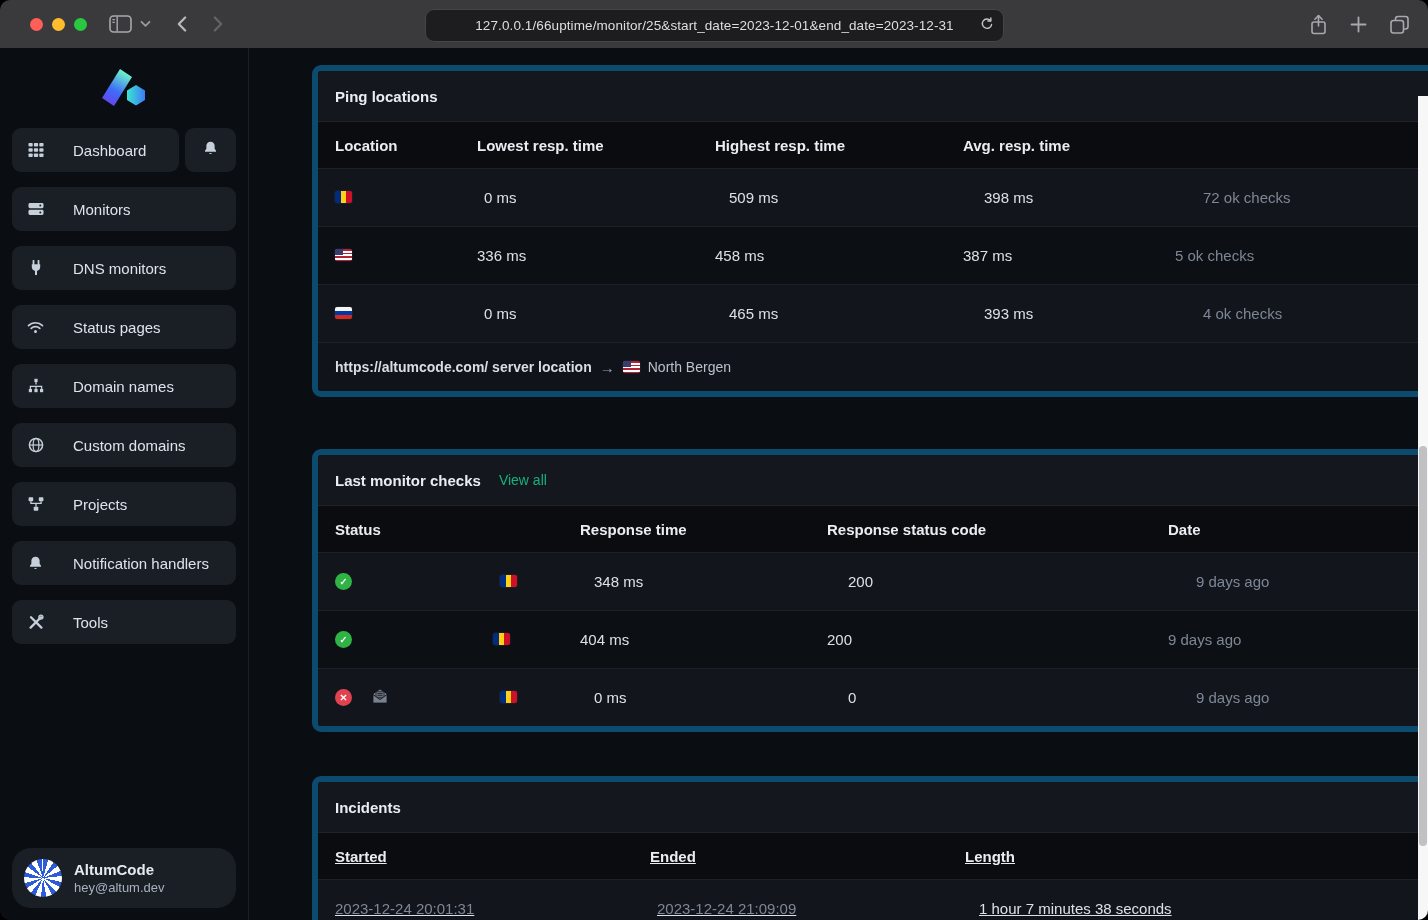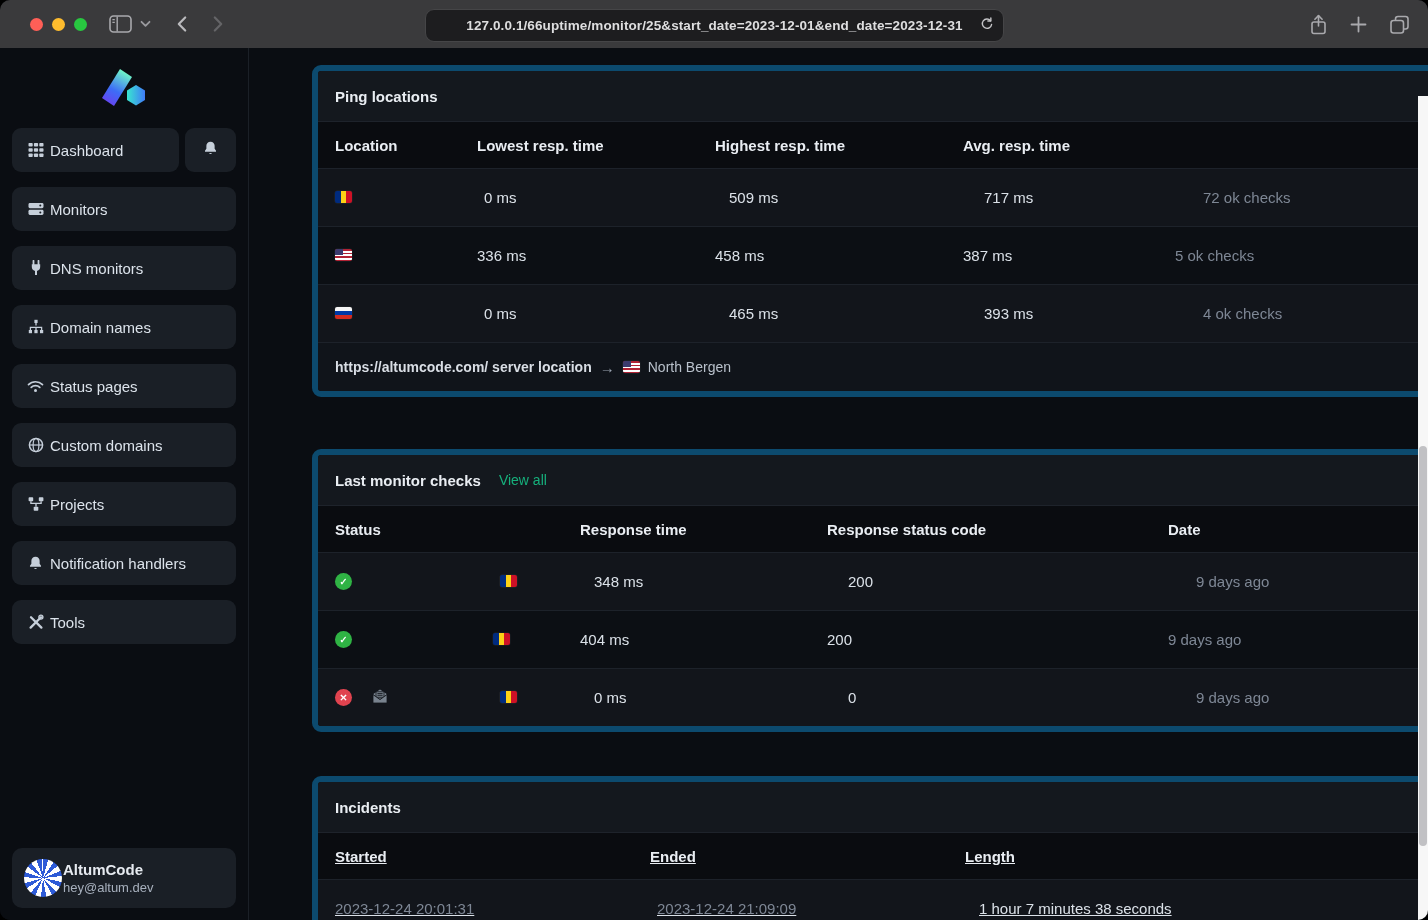--- a/index.html
+++ b/index.html
@@ -1,44 +1,44 @@
 <!DOCTYPE html>
 <html><head>
 <meta charset="utf-8">
 <style>
   html,body{margin:0;padding:0;background:#000;font-family:"Liberation Sans",sans-serif;}
   .window{width:1428px;height:920px;border-radius:10px;overflow:hidden;position:relative;background:#0a0d12;}
 
   
-  .chrome{height:48px;background:#3a3a3c;display:flex;align-items:center;position:relative;font-weight:bold;}
+  .chrome{height:48px;background:#3a3a3c;display:flex;align-items:center;position:relative;}
   .traffic{display:flex;gap:9px;margin-left:30px;}
   .light{width:13px;height:13px;border-radius:50%;}
   .light.red{background:#ff5f57}.light.yellow{background:#febc2e}.light.green{background:#28c840}
   .chrome-btn{color:#a9a9ad;display:flex;align-items:center;justify-content:center;background:none;border:none;padding:0;cursor:default;}
   .chrome-btn svg{display:block}
   .tb-sidebar{margin-left:22px}
   .tb-chevron{margin-left:8px;color:#9a9a9e}
   .tb-back{margin-left:22px;color:#b9b9bc}
   .tb-fwd{margin-left:14px;color:#646467}
   .urlbar{position:absolute;left:425px;top:9px;width:577px;height:31px;background:#1d1d1f;border:1px solid #454547;border-radius:9px;display:flex;align-items:center;justify-content:center;}
   .urlbar .url-text{color:#dededf;font-size:13.5px;letter-spacing:.1px;}
   .urlbar .reload{position:absolute;right:9px;color:#c6c6c9}
   .chrome-right{position:absolute;right:18px;top:0;height:48px;display:flex;align-items:center;gap:22px;color:#a9a9ad}
 
   
   .app{display:flex;height:872px;position:relative;}
   .sidebar{width:249px;box-sizing:border-box;background:#0a0d12;border-right:1px solid #1b2027;display:flex;flex-direction:column;padding:12px;}
   .logo-wrap{display:flex;justify-content:center;padding:8px 0 18px 0;}
   .nav-row{display:flex;gap:6px;margin-bottom:15px;}
-  .nav-item{height:44px;background:#1a1f26;border-radius:9px;display:flex;align-items:center;gap:6px;padding:0 15px;color:#dce3eb;font-size:15px;margin-bottom:15px;cursor:default;}
+  .nav-item{height:44px;background:#1a1f26;border-radius:9px;display:flex;align-items:center;gap:29px;padding:0 15px;color:#dce3eb;font-size:15px;margin-bottom:15px;cursor:default;}
   .nav-row .nav-item{margin-bottom:0;flex:1}
   .nav-item .nicon{width:17px;display:flex;justify-content:center;color:#c6cfda;flex:0 0 17px;}
   .bell-btn{width:51px;height:44px;background:#1a1f26;border-radius:9px;display:flex;align-items:center;justify-content:center;color:#c6cfda;}
   .spacer{flex:1}
-  .user-card{background:#1a1f26;border-radius:10px;display:flex;align-items:center;gap:1px;padding:11px 12px;}
+  .user-card{background:#1a1f26;border-radius:19px;display:flex;align-items:center;gap:12px;padding:11px 12px;}
   .avatar{width:38px;height:38px;border-radius:50%;background:repeating-conic-gradient(#2e5bd7 0 16deg,#ffffff 16deg 34deg);flex:0 0 38px;}
   .user-name{font-size:15px;color:#e6eaf0;font-weight:700;margin-bottom:2px;}
   .user-email{font-size:13px;color:#a7b0bd;}
 
   
   .main{flex:1;position:relative;overflow:hidden;}
   .card{width:1204px;margin-left:63px;box-sizing:border-box;border:6px solid #0c4a6e;border-radius:9px;background:#0d1015;overflow:hidden;}
   .card-title-band{height:50px;background:#14181e;display:flex;align-items:center;padding:0 17px;border-bottom:1px solid #1e232b;}
   .card-title{font-size:15px;font-weight:700;color:#e9edf2;}
   .link-green{font-size:14px;color:#16b07c;margin-left:18px;cursor:pointer;text-decoration:none;}
@@ -208,44 +208,44 @@
               <path d="M5.5 0.8 v3.4 M10.5 0.8 v3.4" stroke="currentColor" stroke-width="1.8" stroke-linecap="round" fill="none"></path>
               <path d="M3.8 4.2 h8.4 v2.6 a4.2 4.2 0 0 1 -3.2 4.1 V15 h-2 v-4.1 A4.2 4.2 0 0 1 3.8 6.8 Z" fill="currentColor"></path>
             </svg>
         </span>
         <span>DNS monitors</span>
       </div>
 
 
       <div class="nav-item">
         <span class="nicon">
+          <svg width="17" height="16" viewBox="0 0 17 16">
+              <path d="M1.5 6.6 a10 10 0 0 1 14 0" fill="none" stroke="currentColor" stroke-width="1.7" stroke-linecap="round"></path>
+              <path d="M4.2 9.4 a6.2 6.2 0 0 1 8.6 0" fill="none" stroke="currentColor" stroke-width="1.7" stroke-linecap="round"></path>
+              <circle cx="8.5" cy="12.4" r="1.5" fill="currentColor"></circle>
+            </svg>
+        </span>
+        <span>Status pages</span>
+      </div>
+
+      <div class="nav-item">
+        <span class="nicon">
           <svg width="16" height="16" viewBox="0 0 16 16">
               <rect x="6.4" y="0.8" width="3.2" height="3.2" fill="currentColor"></rect>
               <rect x="0.8" y="11" width="3.2" height="3.2" fill="currentColor"></rect>
               <rect x="6.4" y="11" width="3.2" height="3.2" fill="currentColor"></rect>
               <rect x="12" y="11" width="3.2" height="3.2" fill="currentColor"></rect>
               <path d="M8 4 v2.6 M2.4 11 V8.4 h11.2 V11 M8 8.4 V11" fill="none" stroke="currentColor" stroke-width="1.3"></path>
             </svg>
         </span>
         <span>Domain names</span>
       </div>
 
       <div class="nav-item">
         <span class="nicon">
-          <svg width="17" height="16" viewBox="0 0 17 16">
-              <path d="M1.5 6.6 a10 10 0 0 1 14 0" fill="none" stroke="currentColor" stroke-width="1.7" stroke-linecap="round"></path>
-              <path d="M4.2 9.4 a6.2 6.2 0 0 1 8.6 0" fill="none" stroke="currentColor" stroke-width="1.7" stroke-linecap="round"></path>
-              <circle cx="8.5" cy="12.4" r="1.5" fill="currentColor"></circle>
-            </svg>
-        </span>
-        <span>Status pages</span>
-      </div>
-
-      <div class="nav-item">
-        <span class="nicon">
           <svg width="16" height="16" viewBox="0 0 16 16">
               <circle cx="8" cy="8" r="6.6" fill="none" stroke="currentColor" stroke-width="1.5"></circle>
               <ellipse cx="8" cy="8" rx="2.9" ry="6.6" fill="none" stroke="currentColor" stroke-width="1.2"></ellipse>
               <line x1="1.4" y1="8" x2="14.6" y2="8" stroke="currentColor" stroke-width="1.2"></line>
             </svg>
         </span>
         <span>Custom domains</span>
       </div>
 
       <div class="nav-item">
@@ -303,21 +303,21 @@
           <span>Location</span>
           <span>Lowest resp. time</span>
           <span>Highest resp. time</span>
           <span>Avg. resp. time</span>
           <span></span>
         </div>
         <div class="trow alt cols-ping">
           <span><span class="flag" data-flag="ro"></span></span>
           <span>0 ms</span>
           <span>509 ms</span>
-          <span>717 ms</span>
+          <span>398 ms</span>
           <span class="muted">72 ok checks</span>
         </div>
         <div class="trow dark cols-ping">
           <span><span class="flag" data-flag="us"></span></span>
           <span>336 ms</span>
           <span>458 ms</span>
           <span>387 ms</span>
           <span class="muted">5 ok checks</span>
         </div>
         <div class="trow alt cols-ping">

